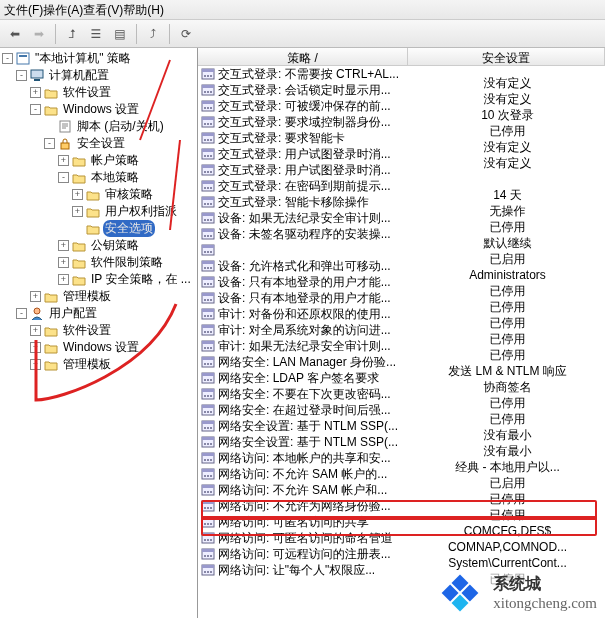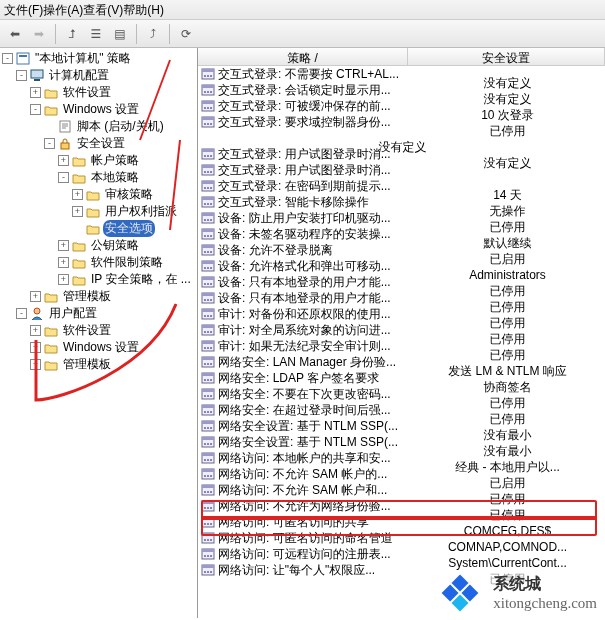--- a/index.html
+++ b/index.html
@@ -300,20 +300,32 @@
                 <circle cx="4" cy="8" r="1" fill="#668"></circle>
                 <circle cx="7" cy="8" r="1" fill="#668"></circle>
                 <circle cx="10" cy="8" r="1" fill="#668"></circle>
               </svg>
             </span>
             <span>交互式登录: 要求域控制器身份...</span>
           </div>
           <div class="c2">已停用</div>
         </div>
         <div class="row">
+          <div class="c1">
+            <span class="pi">
+              <svg width="14" height="12">
+                <rect x="1" y="1" width="12" height="10" fill="#eef" stroke="#668"></rect>
+                <rect x="1" y="1" width="12" height="3" fill="#99c"></rect>
+                <circle cx="4" cy="8" r="1" fill="#668"></circle>
+                <circle cx="7" cy="8" r="1" fill="#668"></circle>
+                <circle cx="10" cy="8" r="1" fill="#668"></circle>
+              </svg>
+            </span>
+            <span>交互式登录: 要求智能卡</span>
+          </div>
           <div class="c2">没有定义</div>
         </div>
         <div class="row">
           <div class="c1">
             <span class="pi">
               <svg width="14" height="12">
                 <rect x="1" y="1" width="12" height="10" fill="#eef" stroke="#668"></rect>
                 <rect x="1" y="1" width="12" height="3" fill="#99c"></rect>
                 <circle cx="4" cy="8" r="1" fill="#668"></circle>
                 <circle cx="7" cy="8" r="1" fill="#668"></circle>
@@ -373,21 +385,21 @@
           <div class="c1">
             <span class="pi">
               <svg width="14" height="12">
                 <rect x="1" y="1" width="12" height="10" fill="#eef" stroke="#668"></rect>
                 <rect x="1" y="1" width="12" height="3" fill="#99c"></rect>
                 <circle cx="4" cy="8" r="1" fill="#668"></circle>
                 <circle cx="7" cy="8" r="1" fill="#668"></circle>
                 <circle cx="10" cy="8" r="1" fill="#668"></circle>
               </svg>
             </span>
-            <span>设备: 防止用户安装打印机驱动...</span>
+            <span>设备: 如果无法纪录安全审计则...</span>
           </div>
           <div class="c2">已停用</div>
         </div>
         <div class="row">
           <div class="c1">
             <span class="pi">
               <svg width="14" height="12">
                 <rect x="1" y="1" width="12" height="10" fill="#eef" stroke="#668"></rect>
                 <rect x="1" y="1" width="12" height="3" fill="#99c"></rect>
                 <circle cx="4" cy="8" r="1" fill="#668"></circle>
@@ -403,21 +415,20 @@
           <div class="c1">
             <span class="pi">
               <svg width="14" height="12">
                 <rect x="1" y="1" width="12" height="10" fill="#eef" stroke="#668"></rect>
                 <rect x="1" y="1" width="12" height="3" fill="#99c"></rect>
                 <circle cx="4" cy="8" r="1" fill="#668"></circle>
                 <circle cx="7" cy="8" r="1" fill="#668"></circle>
                 <circle cx="10" cy="8" r="1" fill="#668"></circle>
               </svg>
             </span>
-            <span>设备: 允许不登录脱离</span>
           </div>
           <div class="c2">已启用</div>
         </div>
         <div class="row">
           <div class="c1">
             <span class="pi">
               <svg width="14" height="12">
                 <rect x="1" y="1" width="12" height="10" fill="#eef" stroke="#668"></rect>
                 <rect x="1" y="1" width="12" height="3" fill="#99c"></rect>
                 <circle cx="4" cy="8" r="1" fill="#668"></circle>

